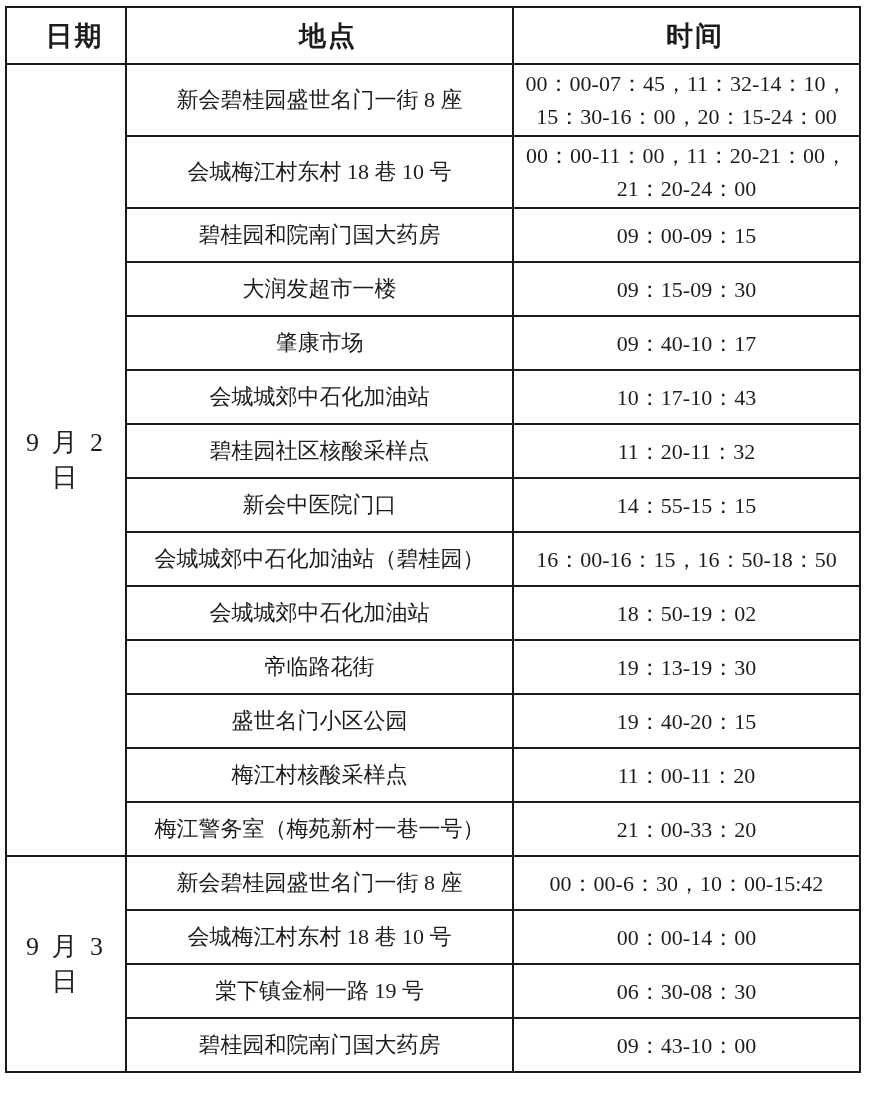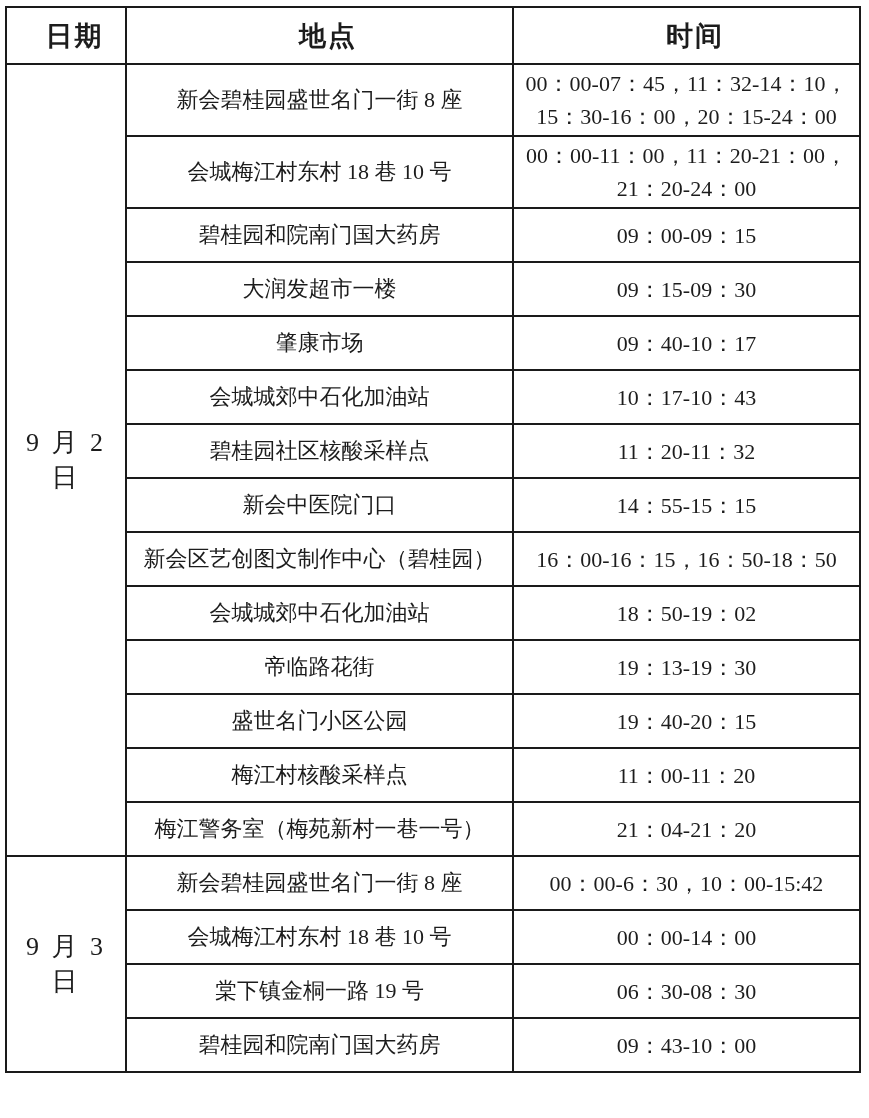--- a/index.html
+++ b/index.html
@@ -104,42 +104,42 @@
       </tr>
       <tr class="r-normal">
         <td class="loc-cell">碧桂园社区核酸采样点</td>
         <td class="time-cell">11：20-11：32</td>
       </tr>
       <tr class="r-normal">
         <td class="loc-cell">新会中医院门口</td>
         <td class="time-cell">14：55-15：15</td>
       </tr>
       <tr class="r-normal">
-        <td class="loc-cell">新会区艺创图文制作中心（碧桂园）</td>
+        <td class="loc-cell">会城城郊中石化加油站（碧桂园）</td>
         <td class="time-cell">16：00-16：15，16：50-18：50</td>
       </tr>
       <tr class="r-normal">
         <td class="loc-cell">会城城郊中石化加油站</td>
         <td class="time-cell">18：50-19：02</td>
       </tr>
       <tr class="r-normal">
         <td class="loc-cell">帝临路花街</td>
         <td class="time-cell">19：13-19：30</td>
       </tr>
       <tr class="r-normal">
         <td class="loc-cell">盛世名门小区公园</td>
         <td class="time-cell">19：40-20：15</td>
       </tr>
       <tr class="r-normal">
         <td class="loc-cell">梅江村核酸采样点</td>
         <td class="time-cell">11：00-11：20</td>
       </tr>
       <tr class="r-normal">
         <td class="loc-cell">梅江警务室（梅苑新村一巷一号）</td>
-        <td class="time-cell">21：04-21：20</td>
+        <td class="time-cell">21：00-33：20</td>
       </tr>
 
       <tr class="r-normal">
         <td class="date-cell" rowspan="4">9 月 3 日</td>
         <td class="loc-cell">新会碧桂园盛世名门一街 8 座</td>
         <td class="time-cell">00：00-6：30，10：00-15:42</td>
       </tr>
       <tr class="r-normal">
         <td class="loc-cell">会城梅江村东村 18 巷 10 号</td>
         <td class="time-cell">00：00-14：00</td>

